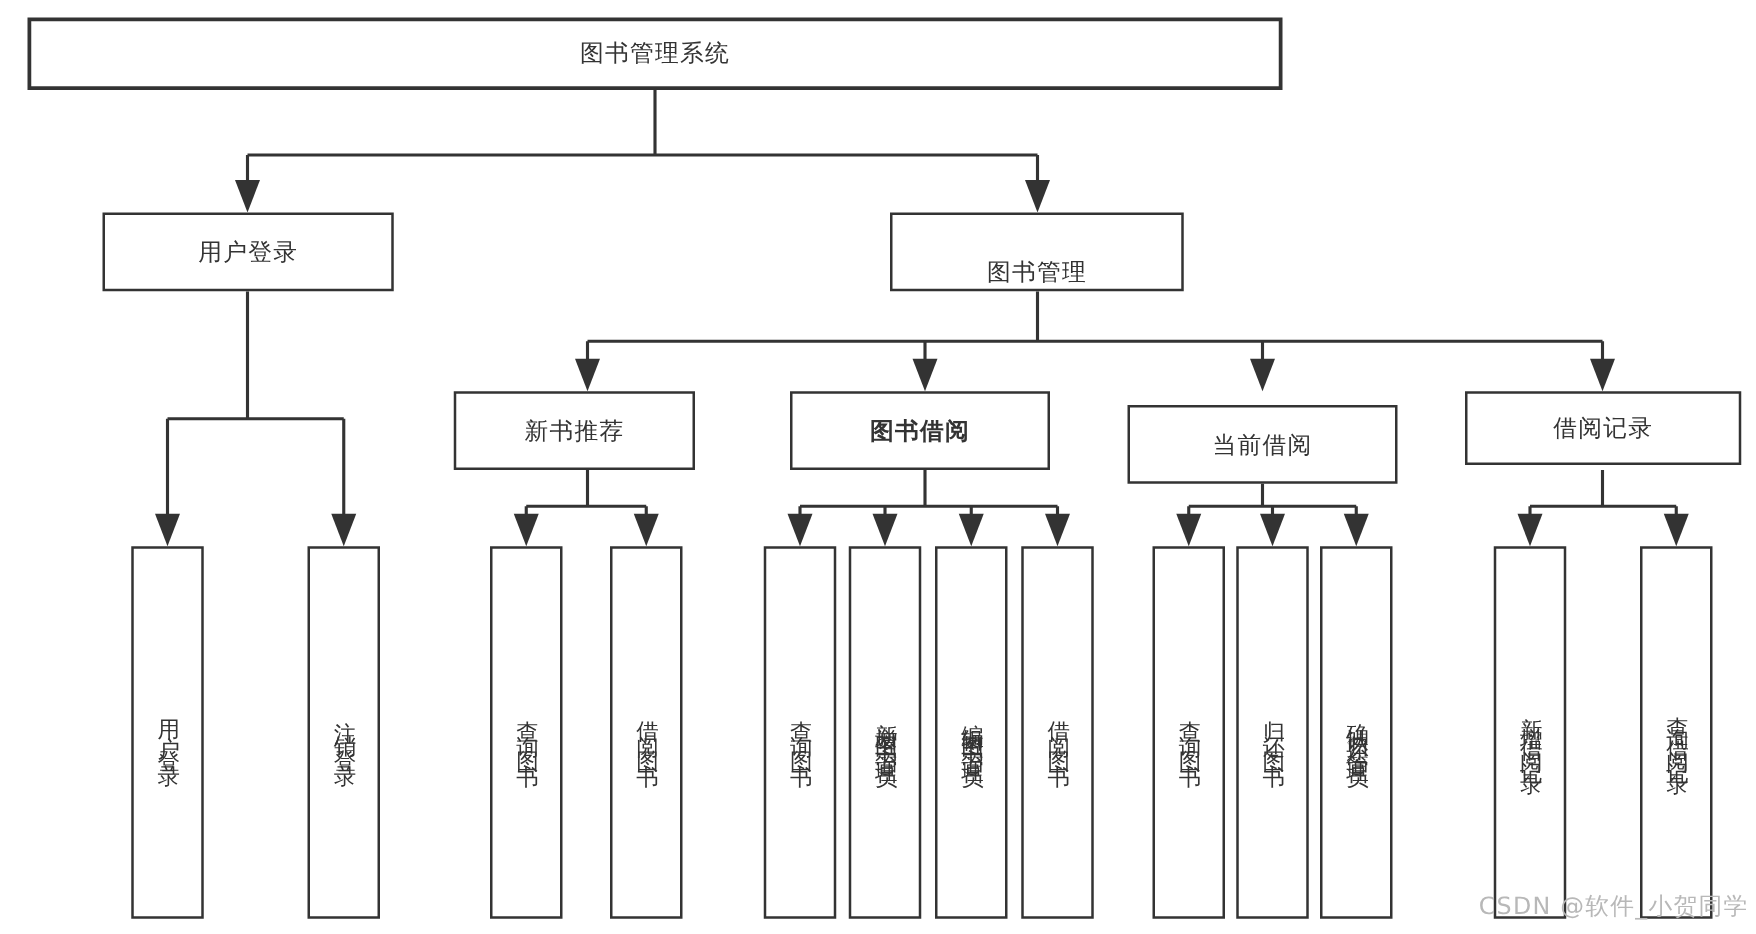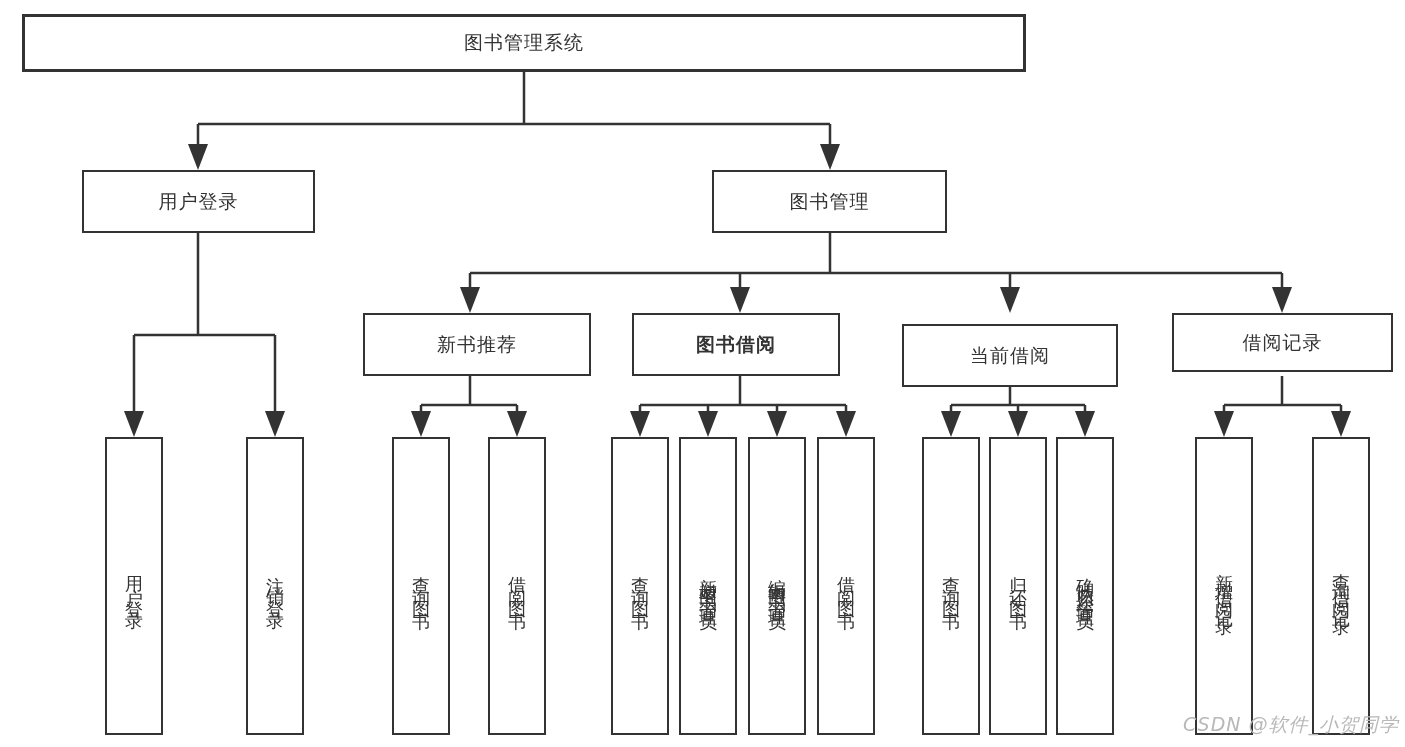--- a/index.html
+++ b/index.html
@@ -46,21 +46,20 @@
     white-space:nowrap;
   }
   .watermark{
     position:absolute;
     left:1183px;top:712px;
     font-size:19px;
     color:#b8b8b8;
     letter-spacing:1px;
     z-index:3;
     white-space:nowrap;
-    font-style:italic;
   }
 </style>
 </head>
 <body>
 
 <div class="canvas">
 
   <svg class="connectors" width="1405" height="747" viewBox="0 0 1405 747" xmlns="http://www.w3.org/2000/svg">
     <g stroke="#333333" stroke-width="2.5" fill="none">
 
@@ -101,25 +100,25 @@
     </g>
   </svg>
 
   <div class="node" style="left:22px;top:14px;width:1004px;height:58px;">
     <span>图书管理系统</span>
   </div>
 
   <div class="node level2" style="left:82px;top:170px;width:233px;height:63px;">
     <span>用户登录</span>
   </div>
-  <div class="node level2" style="left:712px;top:170px;width:235px;height:63px;">
+  <div class="node level2" style="left:712px;top:170px;width:235px;height:63px;align-items:flex-end;">
     <span>图书管理</span>
   </div>
 
-  <div class="node level3" style="left:363px;top:313px;width:228px;height:63px;align-items:center;">
+  <div class="node level3" style="left:363px;top:313px;width:193px;height:63px;align-items:center;">
     <span>新书推荐</span>
   </div>
   <div class="node level3" style="left:632px;top:313px;width:208px;height:63px;font-weight:bold;">
     <span>图书借阅</span>
   </div>
   <div class="node level3" style="left:902px;top:313px;width:216px;height:63px;margin-top:11px;">
     <span>当前借阅</span>
   </div>
   <div class="node level3" style="left:1172px;top:313px;width:221px;height:59px;">
     <span>借阅记录</span>

